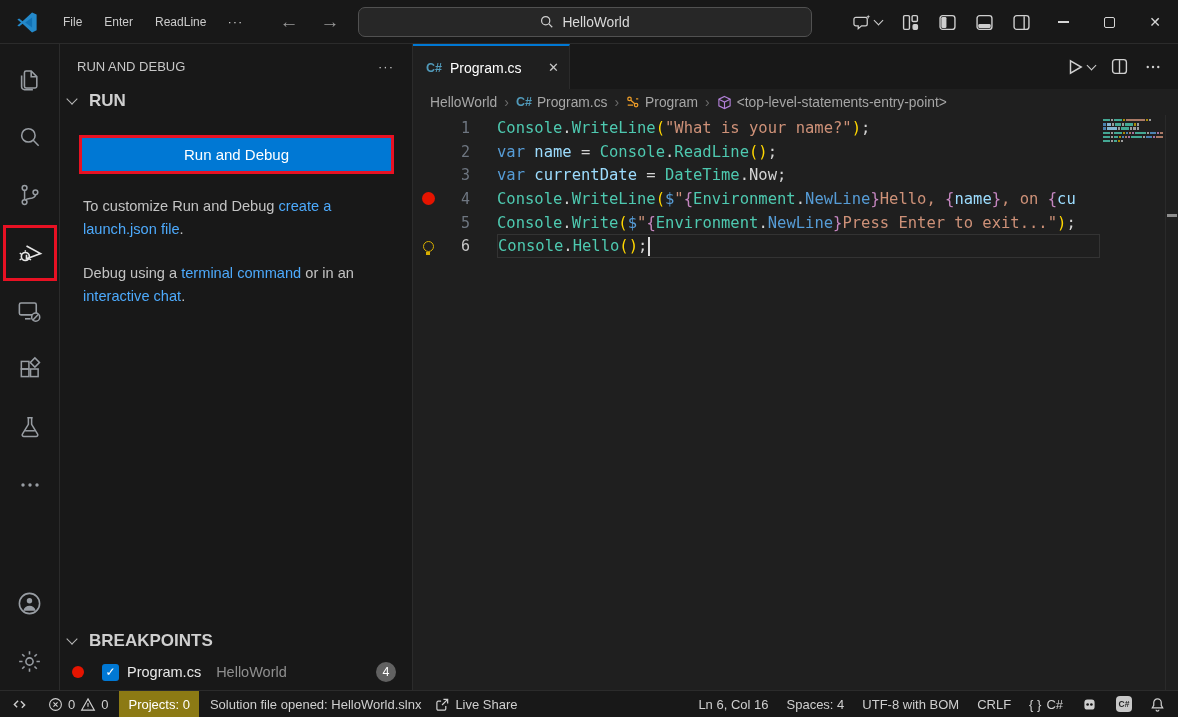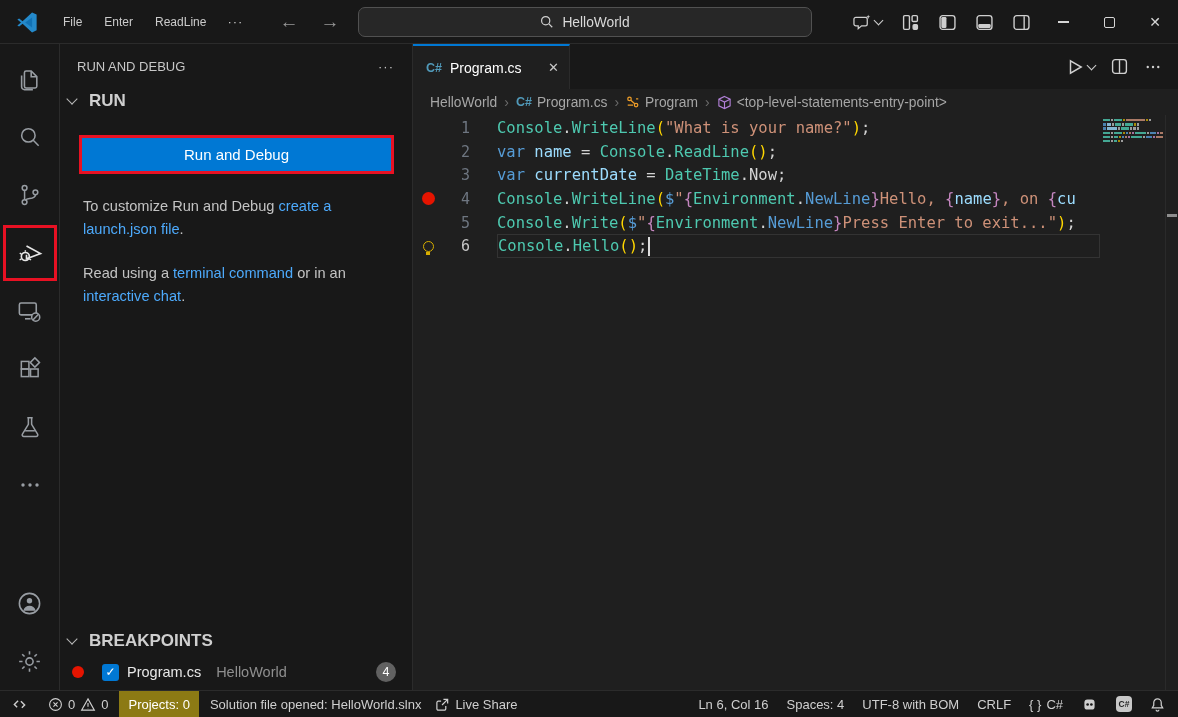--- a/index.html
+++ b/index.html
@@ -243,21 +243,21 @@
       <span class="tw"></span>
       <span>RUN</span>
     </div>
     <div class="btn-wrap">
       <button class="run-btn">Run and Debug</button>
     </div>
     <div class="sb-text">
       <span>To customize Run and Debug </span><span class="link">create a launch.json file</span><span>.</span>
     </div>
     <div class="sb-text">
-      <span>Read using a </span><span class="link">terminal command</span><span> or in an </span><span class="link">interactive chat</span><span>.</span>
+      <span>Debug using a </span><span class="link">terminal command</span><span> or in an </span><span class="link">interactive chat</span><span>.</span>
     </div>
     <div class="spacer"></div>
     <div class="sec-header">
       <span class="tw"></span>
       <span>BREAKPOINTS</span>
     </div>
     <div class="bp-row">
       <span class="bp-dot"></span>
       <span class="checkbox">✓</span>
       <span class="bp-file">Program.cs</span>

